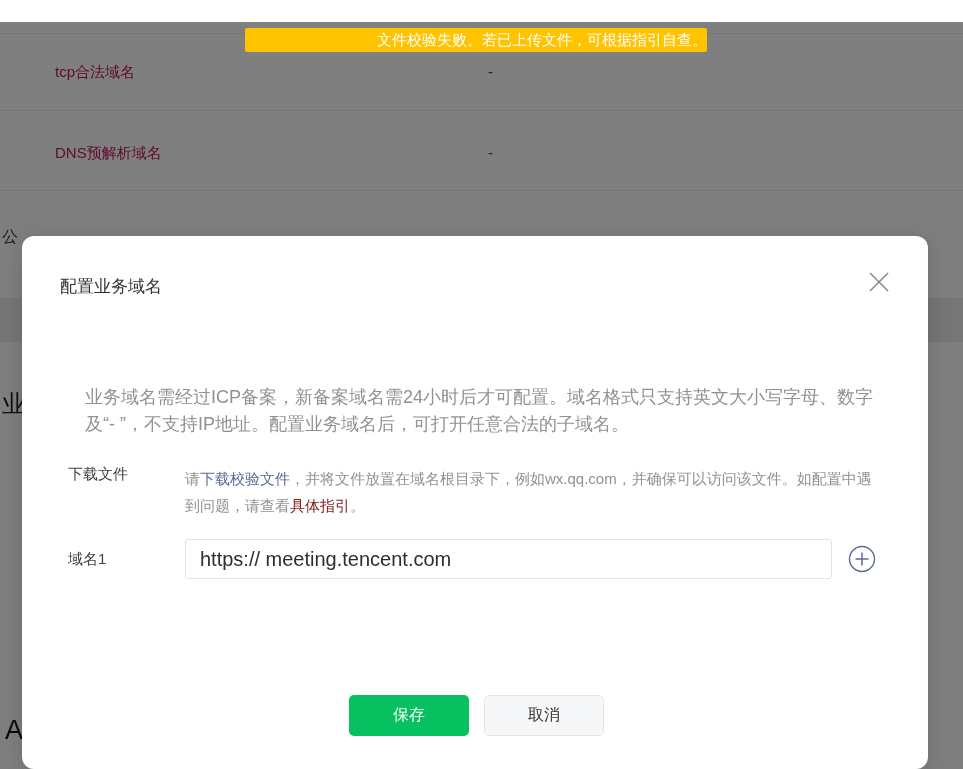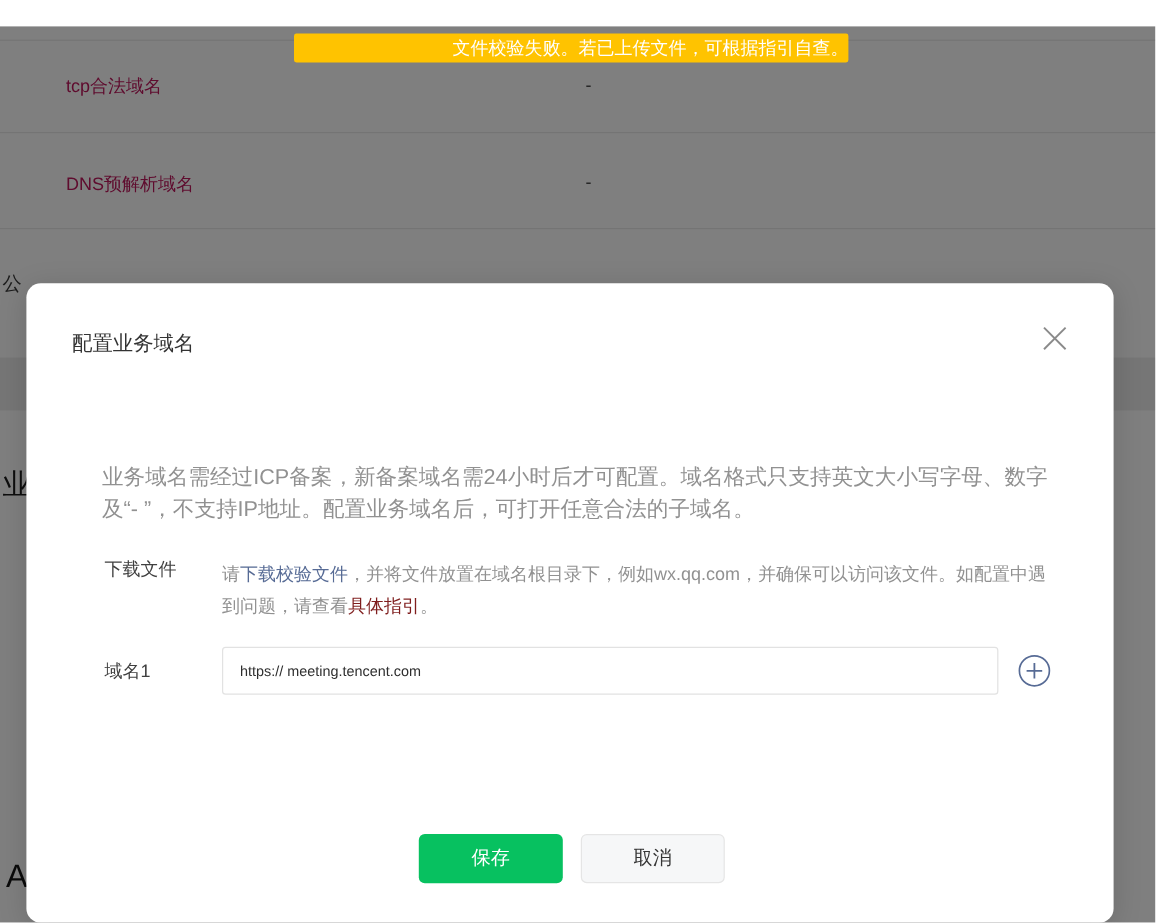--- a/index.html
+++ b/index.html
@@ -34,29 +34,29 @@
     font-size:15px; color:#ffffff; }
   
   .modal { position:absolute; left:22px; top:208px; width:906px; height:533px;
     background:#ffffff; border-radius:12px; z-index:20;
     box-shadow:0 4px 24px rgba(0,0,0,0.15);margin-top:28px; }
   .modal-title { position:absolute; left:38px; top:39px; font-size:17px; color:#333333; }
   .modal-close { position:absolute; left:843px; top:32px; width:28px; height:28px;
     cursor:pointer; background:none; border:none; padding:0; }
   .modal-desc { position:absolute; left:63px; top:148px; width:792px;
     font-size:18px; line-height:27px; color:#919191; }
-  .field-label { position:absolute; left:65px; font-size:15px; color:#404040; }
+  .field-label { position:absolute; left:46px; font-size:15px; color:#404040; }
   .dl-label { top:229px; }
   .dl-text { position:absolute; left:163px; top:229px; width:700px;
     font-size:15px; line-height:27px; color:#919191; }
   .link { color:#576b95; text-decoration:none; cursor:pointer; }
   .dn-label { top:314px; }
   .domain-input { position:absolute; left:163px; top:303px; width:647px; height:40px;
     border:1px solid #e2e2e2; border-radius:3px; padding:0 14px;
-    font-size:12px; color:#2e2e2e; outline:none;
+    font-size:20px; color:#2e2e2e; outline:none;
     font-family:"Liberation Sans","DejaVu Sans",sans-serif; }
   .add-btn { position:absolute; left:826px; top:309px; width:28px; height:28px;
     background:none; border:none; padding:0; cursor:pointer; }
   .btn { position:absolute; top:459px; width:120px; height:41px;
     border-radius:5px; font-size:16px; cursor:pointer;
     font-family:"Liberation Sans","DejaVu Sans",sans-serif; }
   .btn-save { left:327px; border:none; color:#ffffff; }
   .btn-cancel { left:462px; background:#f6f7f8; border:1px solid #e5e5e5; color:#353535; }
 </style>
 </head>

